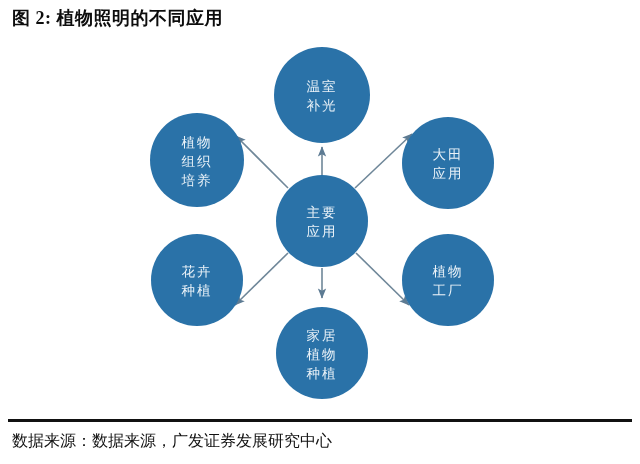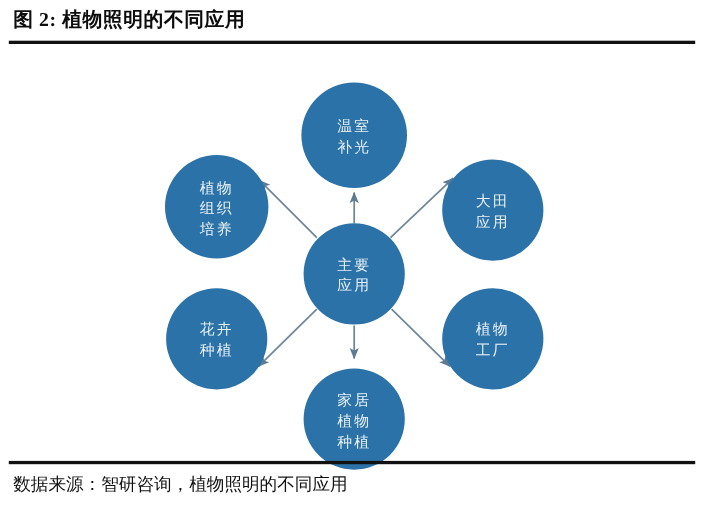--- a/index.html
+++ b/index.html
@@ -40,21 +40,21 @@
     top: 37px;
     width: 624px;
     height: 3px;
     background: #111111;
   }
 
   
   .diagram {
     position: absolute;
     left: 0;
-    top: 58px;
+    top: 30px;
     width: 640px;
     height: 376px;
     background: #ffffff;
   }
 
   .diagram svg {
     display: block;
     width: 640px;
     height: 376px;
   }
@@ -162,15 +162,15 @@
         <circle cx="322" cy="191" r="46" fill="#2A72A8"></circle>
         <text class="node-label" x="322" y="187">主要</text>
         <text class="node-label" x="322" y="206">应用</text>
       </g>
 
     </svg>
   </div>
 
   <div class="rule-bottom"></div>
 
-  <div class="figure-source">数据来源：智研咨询，植物照明的不同应用</div>
+  <div class="figure-source">数据来源：数据来源，广发证券发展研究中心</div>
 
 </div>
 
 </body></html>

